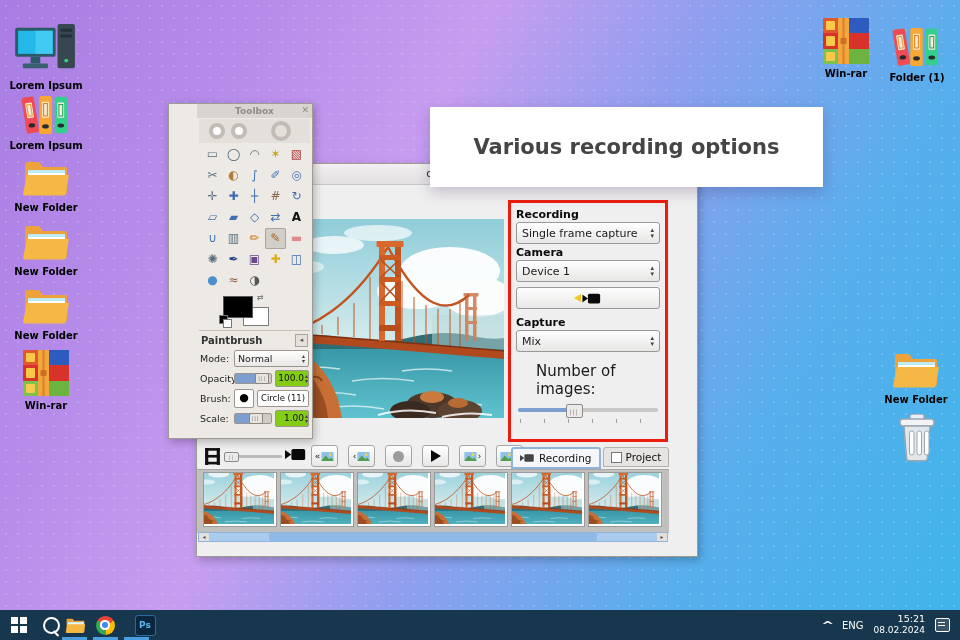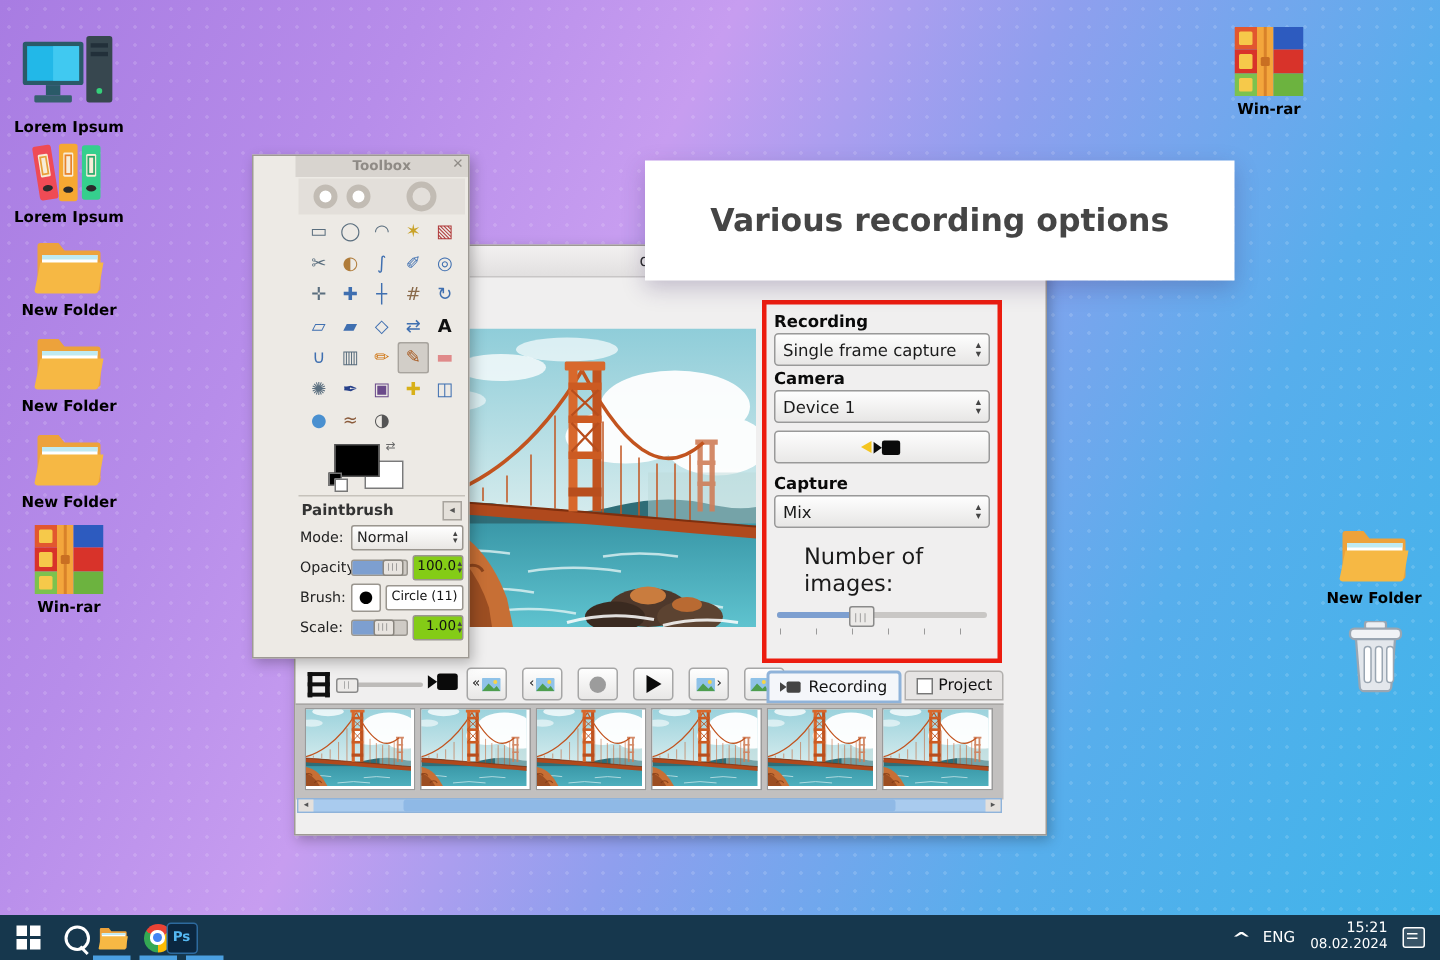--- a/index.html
+++ b/index.html
@@ -314,20 +314,26 @@
       </svg>
     <div class="dlabel">Win-rar</div>
   </div>
 
   <div class="dicon" style="left:806px;top:18px">
     <svg class="art" width="46" height="46">
         <use href="#icon-winrar"></use>
       </svg>
     <div class="dlabel">Win-rar</div>
   </div>
+  <div class="dicon" style="left:877px;top:26px">
+    <svg class="art" width="50" height="42">
+        <use href="#icon-binders"></use>
+      </svg>
+    <div class="dlabel">Folder (1)</div>
+  </div>
   <div class="dicon" style="left:876px;top:350px">
     <svg class="art" width="48" height="40">
         <use href="#icon-folder"></use>
       </svg>
     <div class="dlabel">New Folder</div>
   </div>
   <div class="dicon" style="left:877px;top:414px">
     <svg class="art" width="40" height="48">
         <use href="#icon-trash"></use>
       </svg>
@@ -583,21 +589,21 @@
       <span class="searchico"></span>
     </div>
     <div class="tb-ico" style="left:62px;width:26px">
       <svg width="21" height="17" viewBox="0 0 48 40">
           <use href="#icon-folder"></use>
         </svg>
     </div>
     <div class="tb-ico" style="left:92px;width:26px">
       <span class="chrome" style="width:19px;height:19px"></span>
     </div>
-    <div class="tb-ico" style="left:108px;width:26px">
+    <div class="tb-ico" style="left:132px;width:26px">
       <span class="psico">Ps</span>
     </div>
     <span class="runbar" style="left:62px"></span>
     <span class="runbar" style="left:93px"></span>
     <span class="runbar" style="left:124px"></span>
     <div class="tray">
       <span class="chev">^</span>
       <span class="lang">ENG</span>
       <span class="clock">
         <span class="tm">15:21</span>

